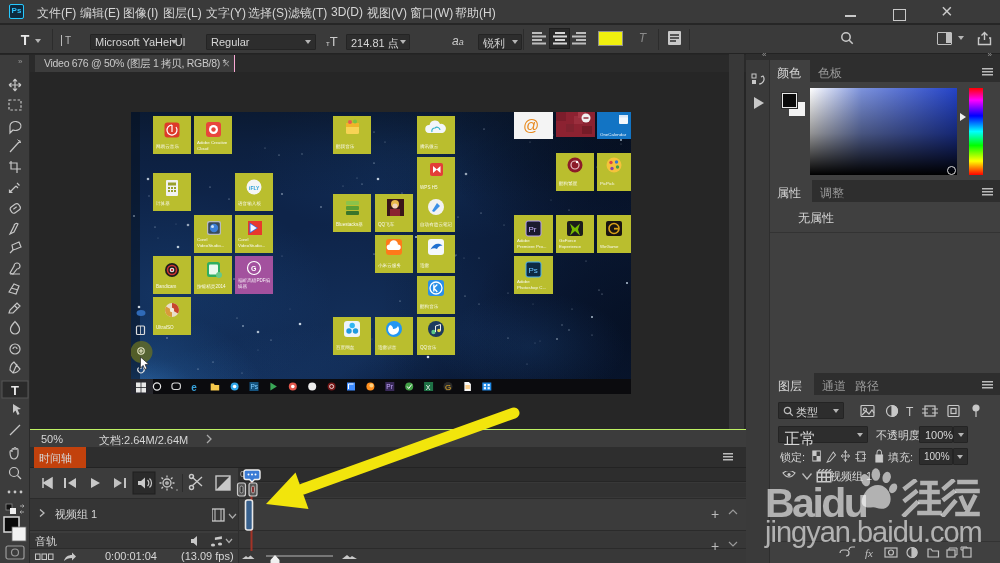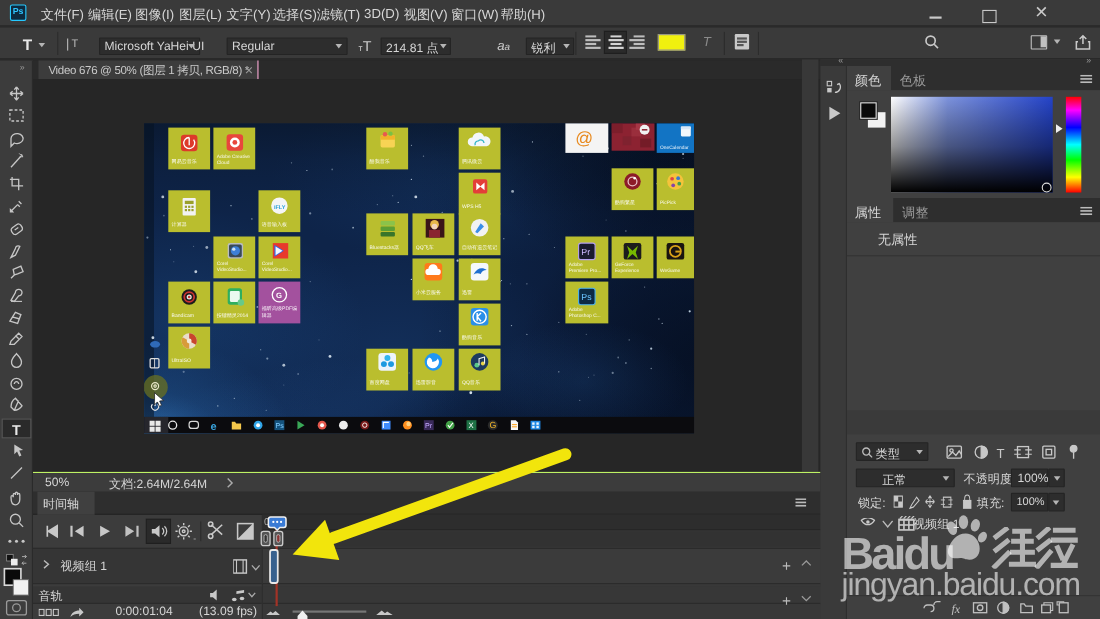--- a/index.html
+++ b/index.html
@@ -594,21 +594,21 @@
 <div class="abs" style="left:30px;top:429px;width:716px;height:18px;background:#3c3c3c;border-top:1px solid #bef264">
   <span class="txt" style="position:absolute;left:11px;top:3px;font-size:11px">50%</span>
   <span class="txt" style="position:absolute;left:69px;top:3px;font-size:11px">文档:2.64M/2.64M</span>
   <svg style="position:absolute;left:175px;top:4px" width="8" height="10">
         <path d="M2 1 l4 4 l-4 4" fill="none" stroke="#aaa" stroke-width="1.3"></path>
       </svg>
 </div>
 
 <div class="abs" id="timeline" style="left:30px;top:447px;width:716px;height:116px;background:#3c3c3c">
       <div class="abs" style="left:0;top:0;width:716px;height:21px;background:#2e2e2e;border-bottom:1px solid #232323">
-        <div class="abs" style="left:4px;top:0;width:52px;height:21px;background:#404040">
+        <div class="abs" style="left:4px;top:0;width:52px;height:21px;background:#c2410c">
           <span class="txt" style="position:absolute;left:5px;top:4px;font-size:11px">时间轴</span>
         </div>
         <svg class="abs" style="left:693px;top:6px" width="10" height="8">
           <g fill="#bbb">
             <rect y="0" width="10" height="1.5"></rect>
             <rect y="3" width="10" height="1.5"></rect>
             <rect y="6" width="10" height="1.5"></rect>
           </g>
         </svg>
       </div>
@@ -758,20 +758,34 @@
           <g fill="#bbb">
             <rect y="0" width="11" height="1.5"></rect>
             <rect y="3" width="11" height="1.5"></rect>
             <rect y="6" width="11" height="1.5"></rect>
           </g>
         </svg>
       </div>
       <div class="abs" style="left:24px;width:230px;top:148px;height:171px;background:#404040">
         <span class="txt" style="position:absolute;left:28px;top:8px">无属性</span>
         <div class="abs" style="left:0;top:30px;width:230px;height:1px;background:#333"></div>
+      </div>
+      <div class="abs" style="left:24px;width:230px;top:319px;height:22px;background:#2e2e2e">
+        <div class="abs" style="left:0;top:0;width:44px;height:22px;background:#404040">
+          <span class="txt" style="position:absolute;left:8px;top:5px">图层</span>
+        </div>
+        <span class="txt dim" style="position:absolute;left:52px;top:5px">通道</span>
+        <span class="txt dim" style="position:absolute;left:85px;top:5px">路径</span>
+        <svg class="abs" style="left:212px;top:8px" width="11" height="8">
+          <g fill="#bbb">
+            <rect y="0" width="11" height="1.5"></rect>
+            <rect y="3" width="11" height="1.5"></rect>
+            <rect y="6" width="11" height="1.5"></rect>
+          </g>
+        </svg>
       </div>
       <div class="abs" style="left:24px;width:230px;top:341px;height:168px;background:#404040">
         <div class="abs well" style="left:8px;top:7px;width:66px;height:17px">
           <svg style="position:absolute;left:4px;top:3px" width="11" height="11">
             <circle cx="4.5" cy="4.5" r="3.2" fill="none" stroke="#bbb" stroke-width="1.2"></circle>
             <path d="M7 7 l2.8 2.8" stroke="#bbb" stroke-width="1.2"></path>
           </svg>
           <span class="txt" style="position:absolute;left:17px;top:2px;font-size:11px">类型</span>
           <span class="chev" style="position:absolute;right:4px;top:6px"></span>
         </div>
@@ -786,21 +800,21 @@
             <text x="46" y="12" font-size="12" fill="#c8c8c8" stroke="none" font-family="Liberation Sans">T</text>
             <rect x="65" y="2" width="10" height="10"></rect>
             <path d="M62 5 l6 0 M72 5 l6 0 M62 9 l6 0 M72 9 l6 0" stroke-width="1"></path>
             <rect x="88" y="1.5" width="11" height="11" rx="1"></rect>
             <rect x="91" y="4.5" width="5" height="5"></rect>
             <circle cx="116" cy="4" r="3" fill="#c8c8c8"></circle>
             <path d="M116 7 l0 6"></path>
           </g>
         </svg>
         <div class="abs well" style="left:8px;top:31px;width:90px;height:17px">
-          <span class="txt" style="position:absolute;left:23px;top:2px;font-size:11px">正常</span>
+          <span class="txt" style="position:absolute;left:5px;top:2px;font-size:16px">正常</span>
           <span class="chev" style="position:absolute;right:4px;top:6px"></span>
         </div>
         <span class="txt" style="position:absolute;left:106px;top:33px;font-size:11px">不透明度:</span>
         <div class="abs well" style="left:149px;top:31px;width:34px;height:17px">
           <span class="txt" style="position:absolute;left:5px;top:2px;font-size:11px">100%</span>
         </div>
         <div class="abs well" style="left:183px;top:31px;width:15px;height:17px">
           <span class="chev" style="position:absolute;left:4px;top:6px"></span>
         </div>
         <span class="txt" style="position:absolute;left:10px;top:55px;font-size:11px">锁定:</span>

